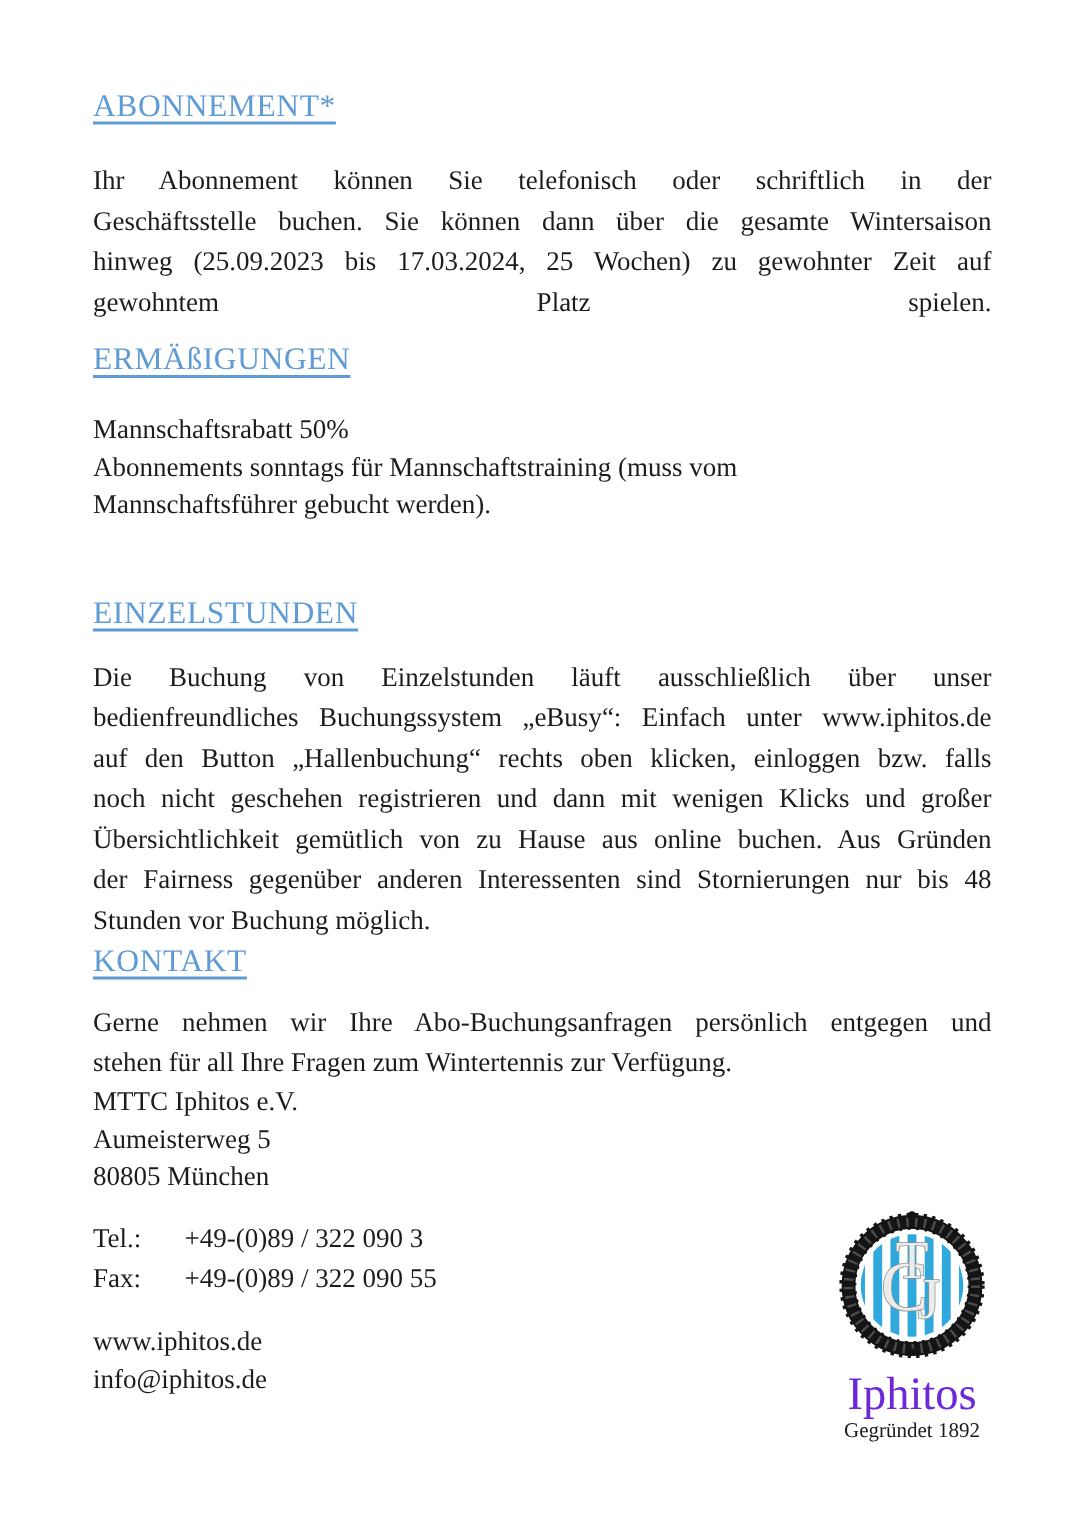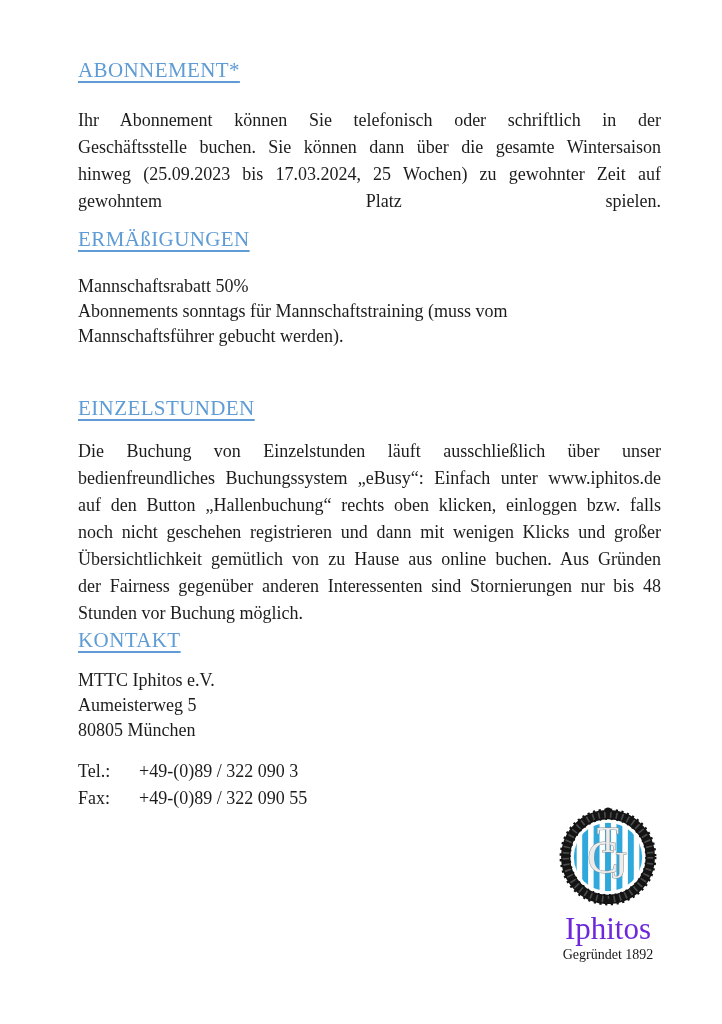--- a/index.html
+++ b/index.html
@@ -1,20 +1,20 @@
 <!DOCTYPE html>
 <html><head>
 <meta charset="utf-8">
 <style>
   html,body { margin:0; padding:0; background:#ffffff; }
   .page {
     position:relative;
     width:722px; height:1024px;
     box-sizing:border-box;
-    padding:57px 61px 0 78px;
+    padding:57px 61px 0 62px;
     background:#ffffff;
     font-family:"Liberation Serif", serif;
     color:#1c1c1c;
     overflow:hidden;
   }
   .section-heading {
     font-size:21px; line-height:27px;
     font-weight:normal;
     letter-spacing:0.4px;
     color:#5f9bd5;
@@ -88,38 +88,46 @@
     <div class="ln j">Die Buchung von Einzelstunden läuft ausschließlich über unser</div>
     <div class="ln j">bedienfreundliches Buchungssystem „eBusy“: Einfach unter www.iphitos.de</div>
     <div class="ln j">auf den Button „Hallenbuchung“ rechts oben klicken, einloggen bzw. falls</div>
     <div class="ln j">noch nicht geschehen registrieren und dann mit wenigen Klicks und großer</div>
     <div class="ln j">Übersichtlichkeit gemütlich von zu Hause aus online buchen. Aus Gründen</div>
     <div class="ln j">der Fairness gegenüber anderen Interessenten sind Stornierungen nur bis 48</div>
     <div class="ln">Stunden vor Buchung möglich.</div>
   </div>
 
   <h2 class="section-heading h-kont"><span class="hd">KONTAKT</span></h2>
+  <div class="para">
+    <div class="ln j">Gerne nehmen wir Ihre Abo-Buchungsanfragen persönlich entgegen und</div>
+    <div class="ln">stehen für all Ihre Fragen zum Wintertennis zur Verfügung.</div>
+  </div>
 
   <div class="address">
     <div class="ln">MTTC Iphitos e.V.</div>
     <div class="ln">Aumeisterweg 5</div>
     <div class="ln">80805 München</div>
   </div>
 
   <div class="phone-block">
     <div class="phone-row">
       <span class="lab">Tel.:</span>
       <span>+49-(0)89 / 322 090 3</span>
     </div>
     <div class="phone-row">
       <span class="lab">Fax:</span>
       <span>+49-(0)89 / 322 090 55</span>
     </div>
   </div>
 
+  <div class="web-block">
+    <div class="ln">www.iphitos.de</div>
+    <div class="ln">info@iphitos.de</div>
+  </div>
 
   <div class="logo-box">
     <svg width="102" height="104" viewBox="0 0 100 102">
 
       <circle cx="50" cy="50" r="41.5" fill="none" stroke="#141414" stroke-width="9"></circle>
       <circle cx="50" cy="50" r="41.5" fill="none" stroke="#4b4b4b" stroke-width="6.5" stroke-dasharray="1.6 4.2"></circle>
       <circle cx="50" cy="50" r="46" fill="none" stroke="#141414" stroke-width="3" stroke-dasharray="2.2 3.4"></circle>
       <circle cx="50" cy="50" r="37.5" fill="none" stroke="#141414" stroke-width="2.2" stroke-dasharray="1.8 3.8"></circle>
 
       <circle cx="50" cy="4.5" r="3" fill="#141414"></circle>

